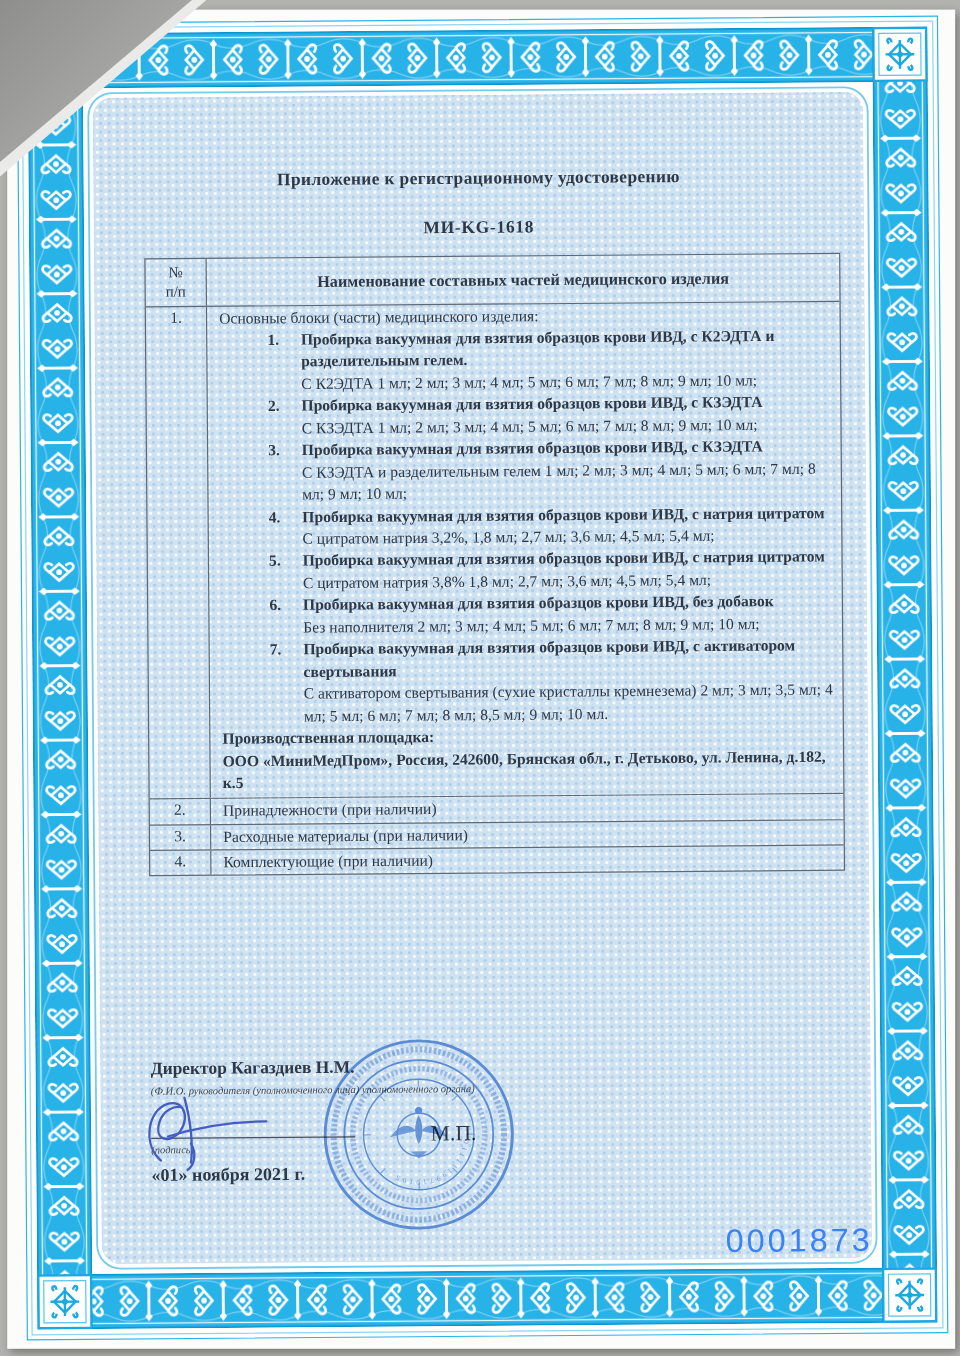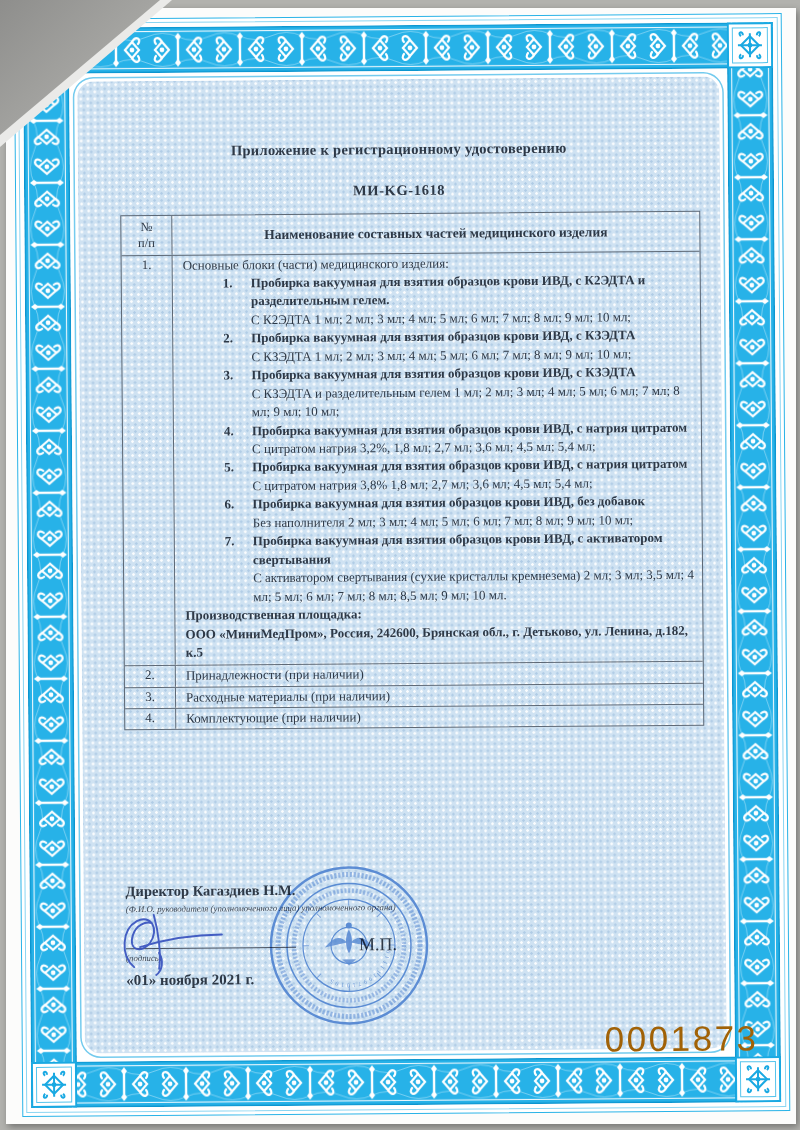--- a/index.html
+++ b/index.html
@@ -52,21 +52,21 @@
   .site-label,.site-value{font-weight:bold;}
   .simple .c-body{line-height:1.32;padding:1px 8px 2px 10px;}
   .director{position:absolute;left:104px;top:864px;font-weight:bold;font-size:14.5px;}
   .fio{position:absolute;left:104px;top:885px;font-style:italic;font-size:8.8px;color:#3d4754;}
   .sig-svg{position:absolute;left:96px;top:886px;z-index:4;}
   .sigline{position:absolute;left:104px;top:929px;width:170px;border-top:1.2px solid #4a5260;}
   .podpis{position:absolute;left:104px;top:934px;font-style:italic;font-size:8.8px;color:#3d4754;}
   .mp{position:absolute;left:337px;top:917px;font-size:18px;z-index:3;}
   .stamp{position:absolute;left:237px;top:838px;width:180px;height:180px;z-index:5;mix-blend-mode:multiply;opacity:.88;}
   .date{position:absolute;left:104px;top:953px;font-weight:bold;font-size:15px;}
-  .serial{position:absolute;left:582px;top:1004px;font-family:"Liberation Sans",sans-serif;font-size:35px;color:#a16207;letter-spacing:2.5px;}
+  .serial{position:absolute;left:582px;top:1004px;font-family:"Liberation Sans",sans-serif;font-size:27px;color:#3b82f6;letter-spacing:2.5px;}
   .fold-edge{position:absolute;left:0;top:0;width:172px;height:147px;background:#eaeae8;
     clip-path:polygon(0 0,100% 0,0 100%);z-index:19;pointer-events:none;}
   .fold{position:absolute;left:0;top:0;width:160px;height:135px;
     background:linear-gradient(135deg,#8e8e8c 0%,#a5a5a2 55%,#b4b4b0 100%);
     clip-path:polygon(0 0,100% 0,0 100%);z-index:20;pointer-events:none;}
 </style>
 </head>
 <body>
 
 <div class="page">

